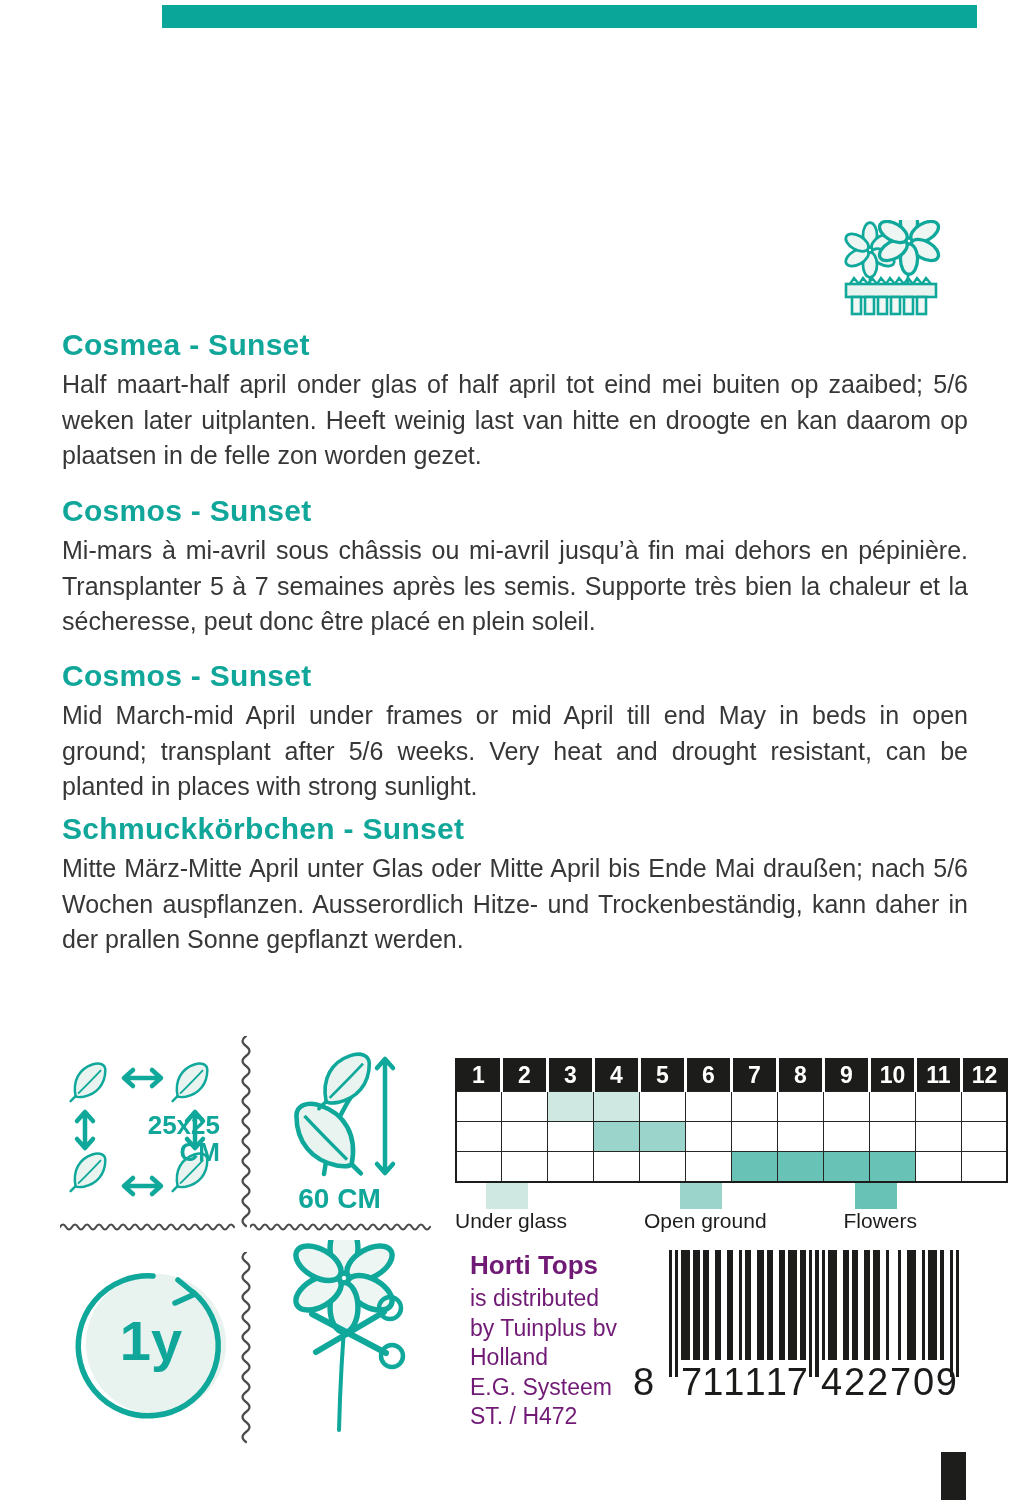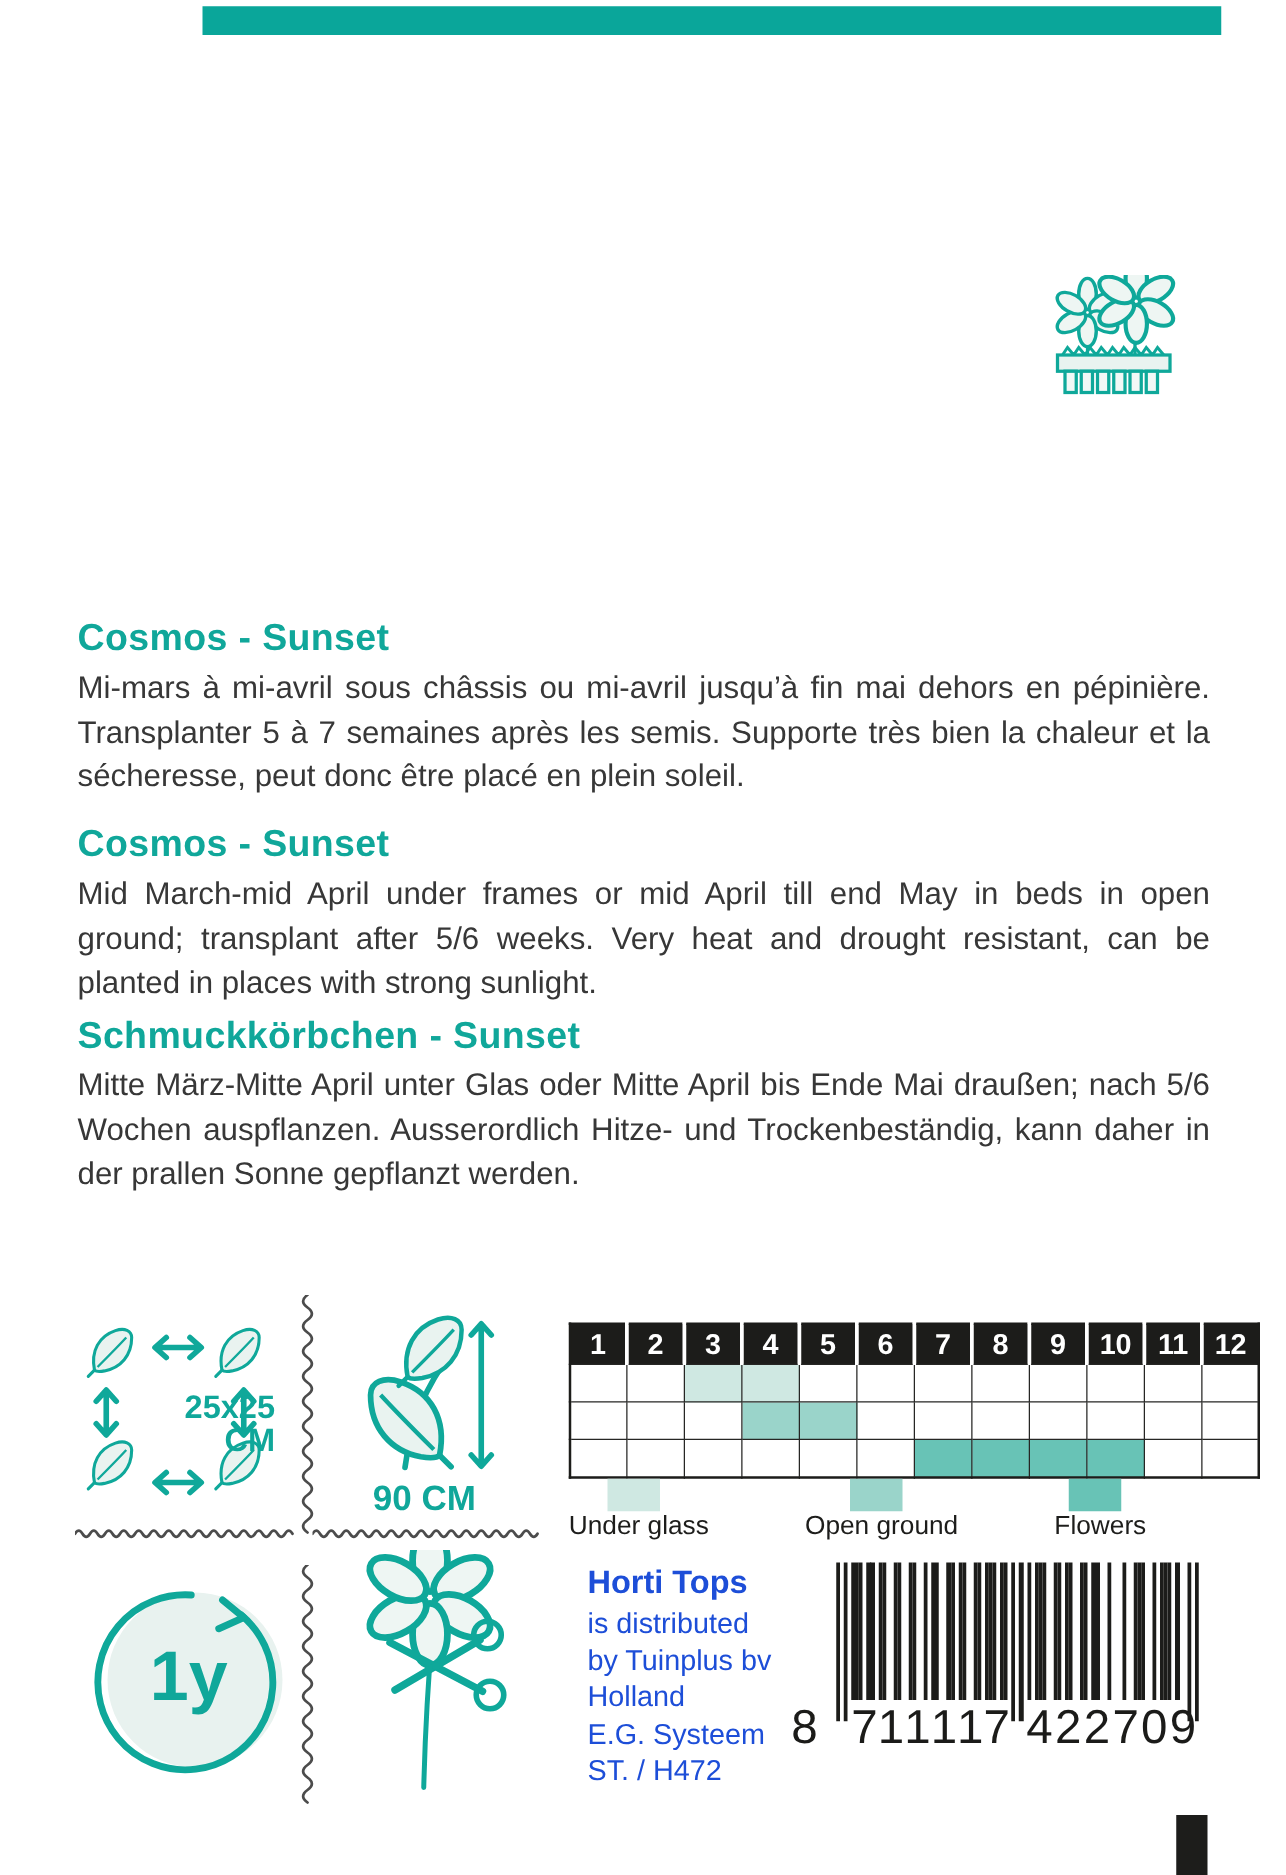--- a/index.html
+++ b/index.html
@@ -23,21 +23,21 @@
   .legend{left:455px;top:1183px;width:462px;display:flex;justify-content:space-between;}
   .leg{display:flex;align-items:center;flex-direction:column;}
   .sw{width:42px;height:26px;display:inline-block;margin-right:8px;}
   .lt{font-size:21px;color:#1d1d1b;}
   .spacing-label{left:65px;top:1112px;width:155px;text-align:right;color:#10a79a;
                  font-size:26px;line-height:27px;font-weight:700;}
   .height-label{left:262px;top:1183px;width:155px;text-align:center;color:#10a79a;
                 font-size:28px;font-weight:700;}
   .annual-label{left:66px;top:1308px;width:170px;text-align:center;color:#10a79a;
                 font-size:56px;font-weight:700;}
-  .dist{left:470px;top:1250px;color:#1d4ed8;}
+  .dist{left:470px;top:1250px;color:#701a75;}
   .dist .name{font-size:26px;font-weight:700;margin-bottom:3px;}
   .dist .line{font-size:23px;line-height:29.5px;}
   .bars{left:669px;top:1250px;width:292px;height:130px;}
   .bars i{position:absolute;top:0;background:#1c1c1a;}
   .bdigit{top:1361px;font-size:38px;color:#1b1b19;}
   .bgroup{top:1361px;display:flex;justify-content:space-between;font-size:38px;color:#1b1b19;}
   .corner{left:941px;top:1452px;width:25px;height:48px;background:#1d1d1b;}
   svg{display:block;}
 </style>
 </head>
@@ -80,20 +80,24 @@
         <rect x="25" y="77" width="9" height="17"></rect>
       <rect x="38" y="77" width="9" height="17"></rect>
         <rect x="51" y="77" width="9" height="17"></rect>
       <rect x="64" y="77" width="9" height="17"></rect>
         <rect x="77" y="77" width="9" height="17"></rect>
     </g>
     <use href="#flower6" transform="translate(30,30) scale(0.78)"></use>
     <use href="#flower6" transform="translate(69,21) scale(0.95)"></use>
   </svg>
 
+  <section class="abs sec" style="top:328px">
+    <h2>Cosmea - Sunset</h2>
+    <p>Half maart-half april onder glas of half april tot eind mei buiten op zaaibed; 5/6 weken later uitplanten. Heeft weinig last van hitte en droogte en kan daarom op plaatsen in de felle zon worden gezet.</p>
+  </section>
   <section class="abs sec" style="top:494px">
     <h2>Cosmos - Sunset</h2>
     <p>Mi-mars à mi-avril sous châssis ou mi-avril jusqu’à fin mai dehors en pépinière. Transplanter 5 à 7 semaines après les semis. Supporte très bien la chaleur et la sécheresse, peut donc être placé en plein soleil.</p>
   </section>
   <section class="abs sec" style="top:659px">
     <h2>Cosmos - Sunset</h2>
     <p>Mid March-mid April under frames or mid April till end May in beds in open ground; transplant after 5/6 weeks. Very heat and drought resistant, can be planted in places with strong sunlight.</p>
   </section>
   <section class="abs sec" style="top:812px">
     <h2>Schmuckkörbchen - Sunset</h2>
@@ -118,21 +122,21 @@
   </div>
 
   <svg class="abs" style="left:262px;top:1046px" width="180" height="170">
     <path d="M62 128 C66 100 72 76 92 46" fill="none" stroke="#0fa89a" stroke-width="4.5" stroke-linecap="round"></path>
     <use href="#leaf" transform="translate(100,55) scale(-1.15,1.15)"></use>
     <use href="#leaf" transform="translate(56,6) scale(0.9)"></use>
     <g fill="none" stroke="#0fa89a" stroke-width="4.5" stroke-linecap="round" stroke-linejoin="round">
       <path d="M123 14 V126 M115 22 L123 13 L131 22 M115 118 L123 127 L131 118"></path>
     </g>
   </svg>
-  <div class="abs height-label">90 CM</div>
+  <div class="abs height-label">60 CM</div>
 
   <svg class="abs wave" style="left:239px;top:1036px" width="16" height="198">
       <path fill="none" stroke="#4c4c4c" stroke-width="2.2" stroke-linecap="round" d="M 7 0 Q 0 5 7 10 T 7 20 T 7 30 T 7 40 T 7 50 T 7 60 T 7 70 T 7 80 T 7 90 T 7 100 T 7 110 T 7 120 T 7 130 T 7 140 T 7 150 T 7 160 T 7 170 T 7 180 T 7 190"></path>
     </svg>
   <svg class="abs wave" style="left:60px;top:1222px" width="178" height="10">
       <path fill="none" stroke="#4c4c4c" stroke-width="2.2" stroke-linecap="round" d="M 0 5 Q 3 0 6 5 T 12 5 T 18 5 T 24 5 T 30 5 T 36 5 T 42 5 T 48 5 T 54 5 T 60 5 T 66 5 T 72 5 T 78 5 T 84 5 T 90 5 T 96 5 T 102 5 T 108 5 T 114 5 T 120 5 T 126 5 T 132 5 T 138 5 T 144 5 T 150 5 T 156 5 T 162 5 T 168 5 T 174 5"></path>
     </svg>
   <svg class="abs wave" style="left:250px;top:1222px" width="184" height="10">
       <path fill="none" stroke="#4c4c4c" stroke-width="2.2" stroke-linecap="round" d="M 0 5 Q 3 0 6 5 T 12 5 T 18 5 T 24 5 T 30 5 T 36 5 T 42 5 T 48 5 T 54 5 T 60 5 T 66 5 T 72 5 T 78 5 T 84 5 T 90 5 T 96 5 T 102 5 T 108 5 T 114 5 T 120 5 T 126 5 T 132 5 T 138 5 T 144 5 T 150 5 T 156 5 T 162 5 T 168 5 T 174 5 T 180 5"></path>
     </svg>

